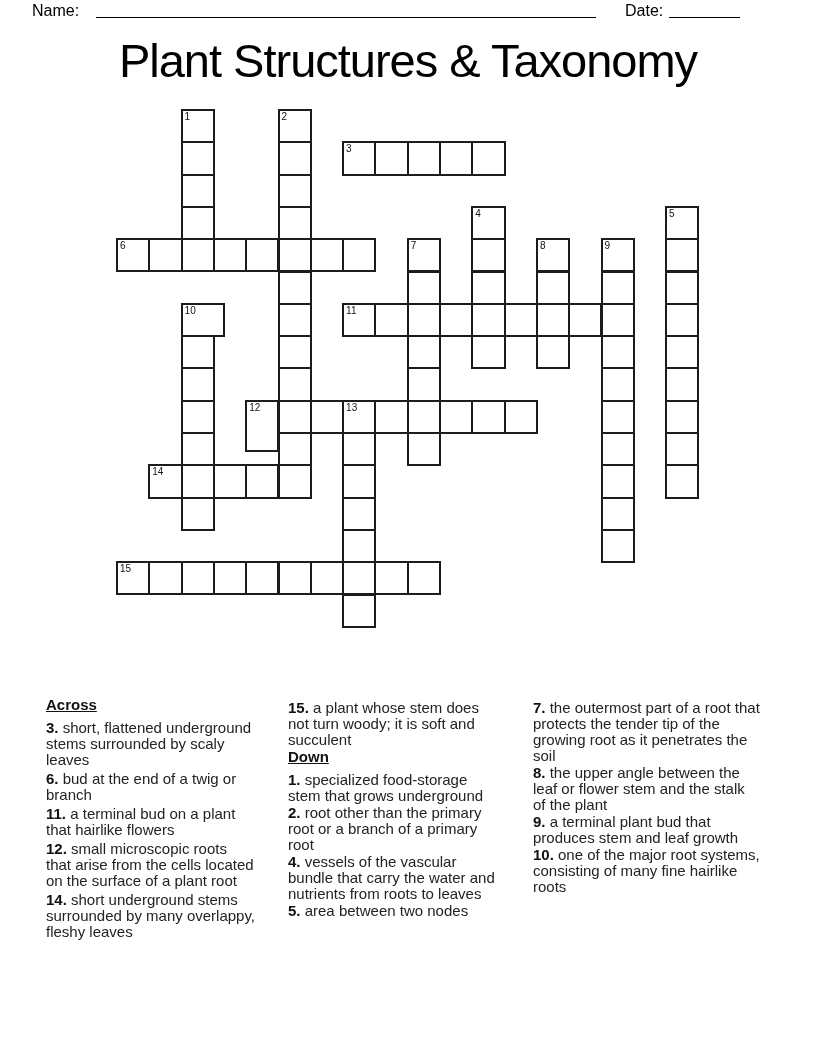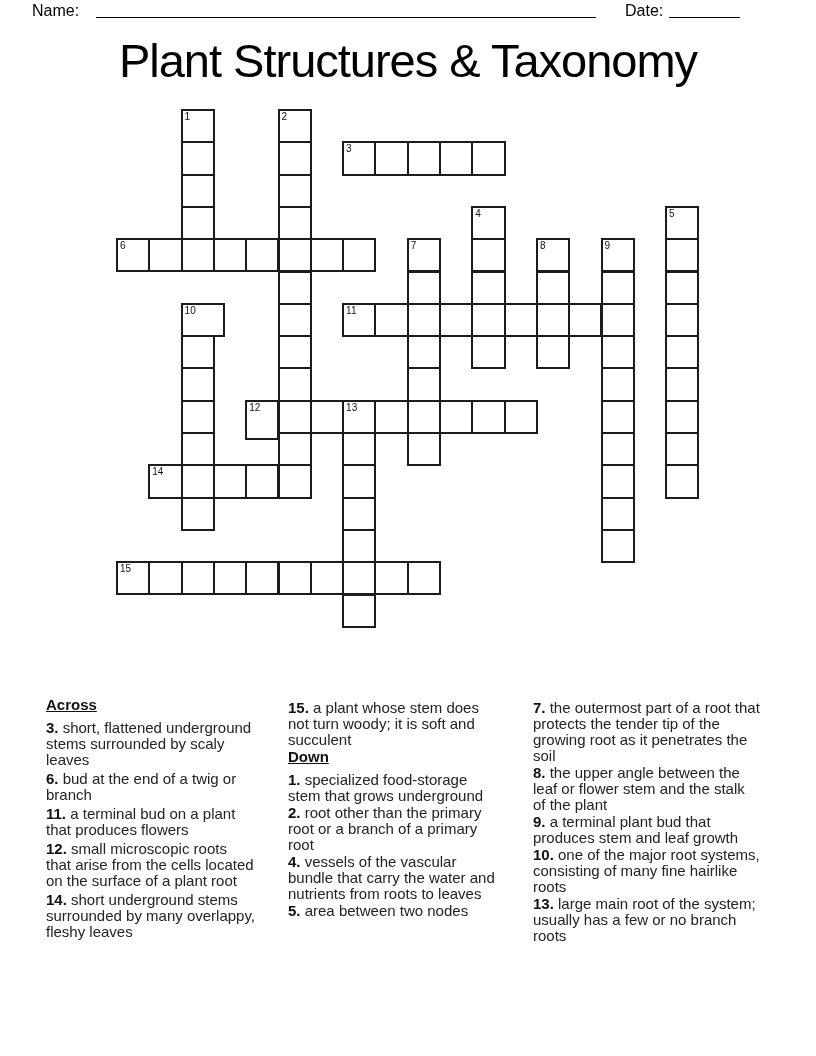--- a/index.html
+++ b/index.html
@@ -118,21 +118,21 @@
       <div class="cell" style="left: 471.3px; top: 335.1px; height: 34.3px; width: 34.3px;"></div>
       <div class="cell" style="left: 535.9px; top: 335.1px; height: 34.3px; width: 34.3px;"></div>
       <div class="cell" style="left: 600.5px; top: 335.1px; height: 34.3px; width: 34.3px;"></div>
       <div class="cell" style="left: 665.1px; top: 335.1px; height: 34.3px; width: 34.3px;"></div>
       <div class="cell" style="left: 180.6px; top: 367.4px; height: 34.3px; width: 34.3px;"></div>
       <div class="cell" style="left: 277.5px; top: 367.4px; height: 34.3px; width: 34.3px;"></div>
       <div class="cell" style="left: 406.7px; top: 367.4px; height: 34.3px; width: 34.3px;"></div>
       <div class="cell" style="left: 600.5px; top: 367.4px; height: 34.3px; width: 34.3px;"></div>
       <div class="cell" style="left: 665.1px; top: 367.4px; height: 34.3px; width: 34.3px;"></div>
       <div class="cell" style="left: 180.6px; top: 399.7px; height: 34.3px; width: 34.3px;"></div>
-      <div class="cell" style="left: 245.2px; top: 399.7px; height: 40px; width: 34.3px;">
+      <div class="cell" style="left: 245.2px; top: 399.7px; height: 52px; width: 34.3px;">
         <span class="cellnum">12</span>
       </div>
       <div class="cell" style="left: 277.5px; top: 399.7px; height: 34.3px; width: 34.3px;"></div>
       <div class="cell" style="left: 309.8px; top: 399.7px; height: 34.3px; width: 34.3px;"></div>
       <div class="cell" style="left: 342.1px; top: 399.7px; height: 34.3px; width: 34.3px;">
         <span class="cellnum">13</span>
       </div>
       <div class="cell" style="left: 374.4px; top: 399.7px; height: 34.3px; width: 34.3px;"></div>
       <div class="cell" style="left: 406.7px; top: 399.7px; height: 34.3px; width: 34.3px;"></div>
       <div class="cell" style="left: 439px; top: 399.7px; height: 34.3px; width: 34.3px;"></div>
@@ -173,33 +173,32 @@
       <div class="cell" style="left: 342.1px; top: 561.2px; height: 34.3px; width: 34.3px;"></div>
       <div class="cell" style="left: 374.4px; top: 561.2px; height: 34.3px; width: 34.3px;"></div>
       <div class="cell" style="left: 406.7px; top: 561.2px; height: 34.3px; width: 34.3px;"></div>
       <div class="cell" style="left: 342.1px; top: 593.5px; height: 34.3px; width: 34.3px;"></div>
     </div>
 
   <div class="clue-col col-1" style="left:46px;top:697px;width:210px;" id="col1">
       <p class="clues-heading">Across</p>
       <p class="clue"><b>3.</b> <span>short, flattened underground stems surrounded by scaly leaves</span></p>
       <p class="clue"><b>6.</b> <span>bud at the end of a twig or branch</span></p>
-      <p class="clue"><b>11.</b> <span>a terminal bud on a plant that produces flowers</span></p>
+      <p class="clue"><b>11.</b> <span>a terminal bud on a plant that hairlike flowers</span></p>
       <p class="clue"><b>12.</b> <span>small microscopic roots that arise from the cells located on the surface of a plant root</span></p>
       <p class="clue"><b>14.</b> <span>short underground stems surrounded by many overlappy, fleshy leaves</span></p>
     </div>
   <div class="clue-col col-2" style="left:288px;top:700px;width:207px;" id="col2">
       <p class="clue"><b>15.</b> <span>a plant whose stem does not turn woody; it is soft and succulent</span></p>
       <p class="clues-heading">Down</p>
       <p class="clue"><b>1.</b> <span>specialized food-storage stem that grows underground</span></p>
       <p class="clue"><b>2.</b> <span>root other than the primary root or a branch of a primary root</span></p>
       <p class="clue"><b>4.</b> <span>vessels of the vascular bundle that carry the water and nutrients from roots to leaves</span></p>
       <p class="clue"><b>5.</b> <span>area between two nodes</span></p>
     </div>
   <div class="clue-col col-3" style="left:533px;top:700px;width:228px;" id="col3">
       <p class="clue"><b>7.</b> <span>the outermost part of a root that protects the tender tip of the growing root as it penetrates the soil</span></p>
       <p class="clue"><b>8.</b> <span>the upper angle between the leaf or flower stem and the stalk of the plant</span></p>
       <p class="clue"><b>9.</b> <span>a terminal plant bud that produces stem and leaf growth</span></p>
       <p class="clue"><b>10.</b> <span>one of the major root systems, consisting of many fine hairlike roots</span></p>
-      <p class="clue"><b>13.</b> <span>large main root of the system; usually has a few or no branch roots</span></p>
     </div>
 
 </div>
 
 </body></html>

